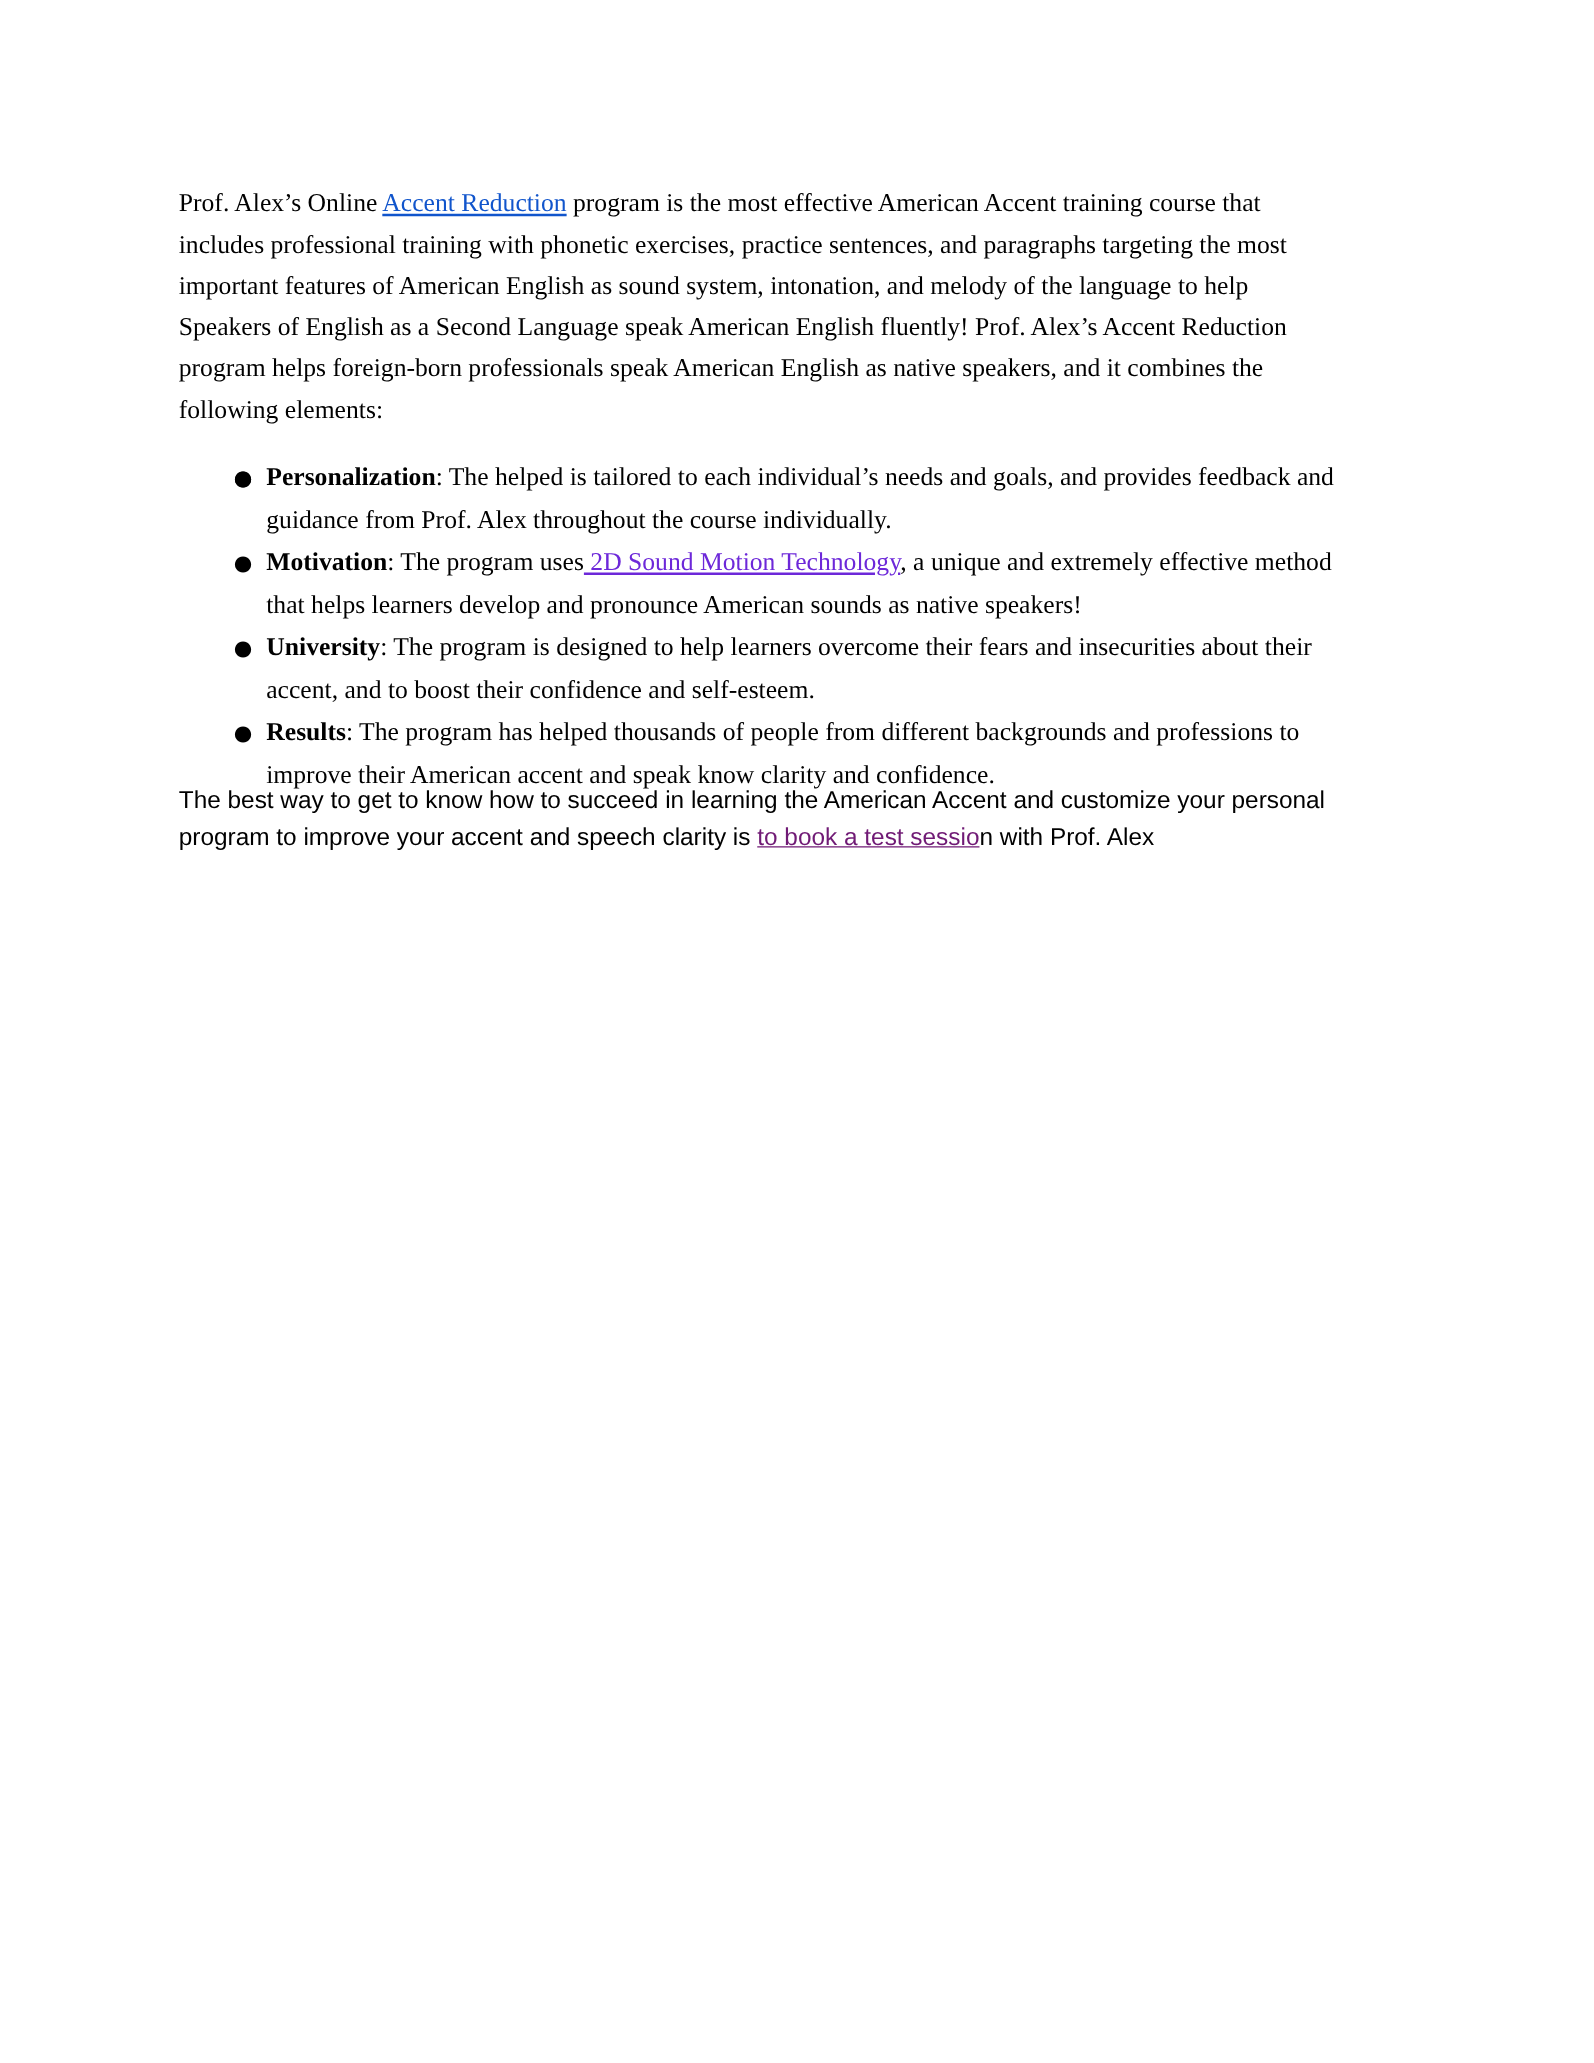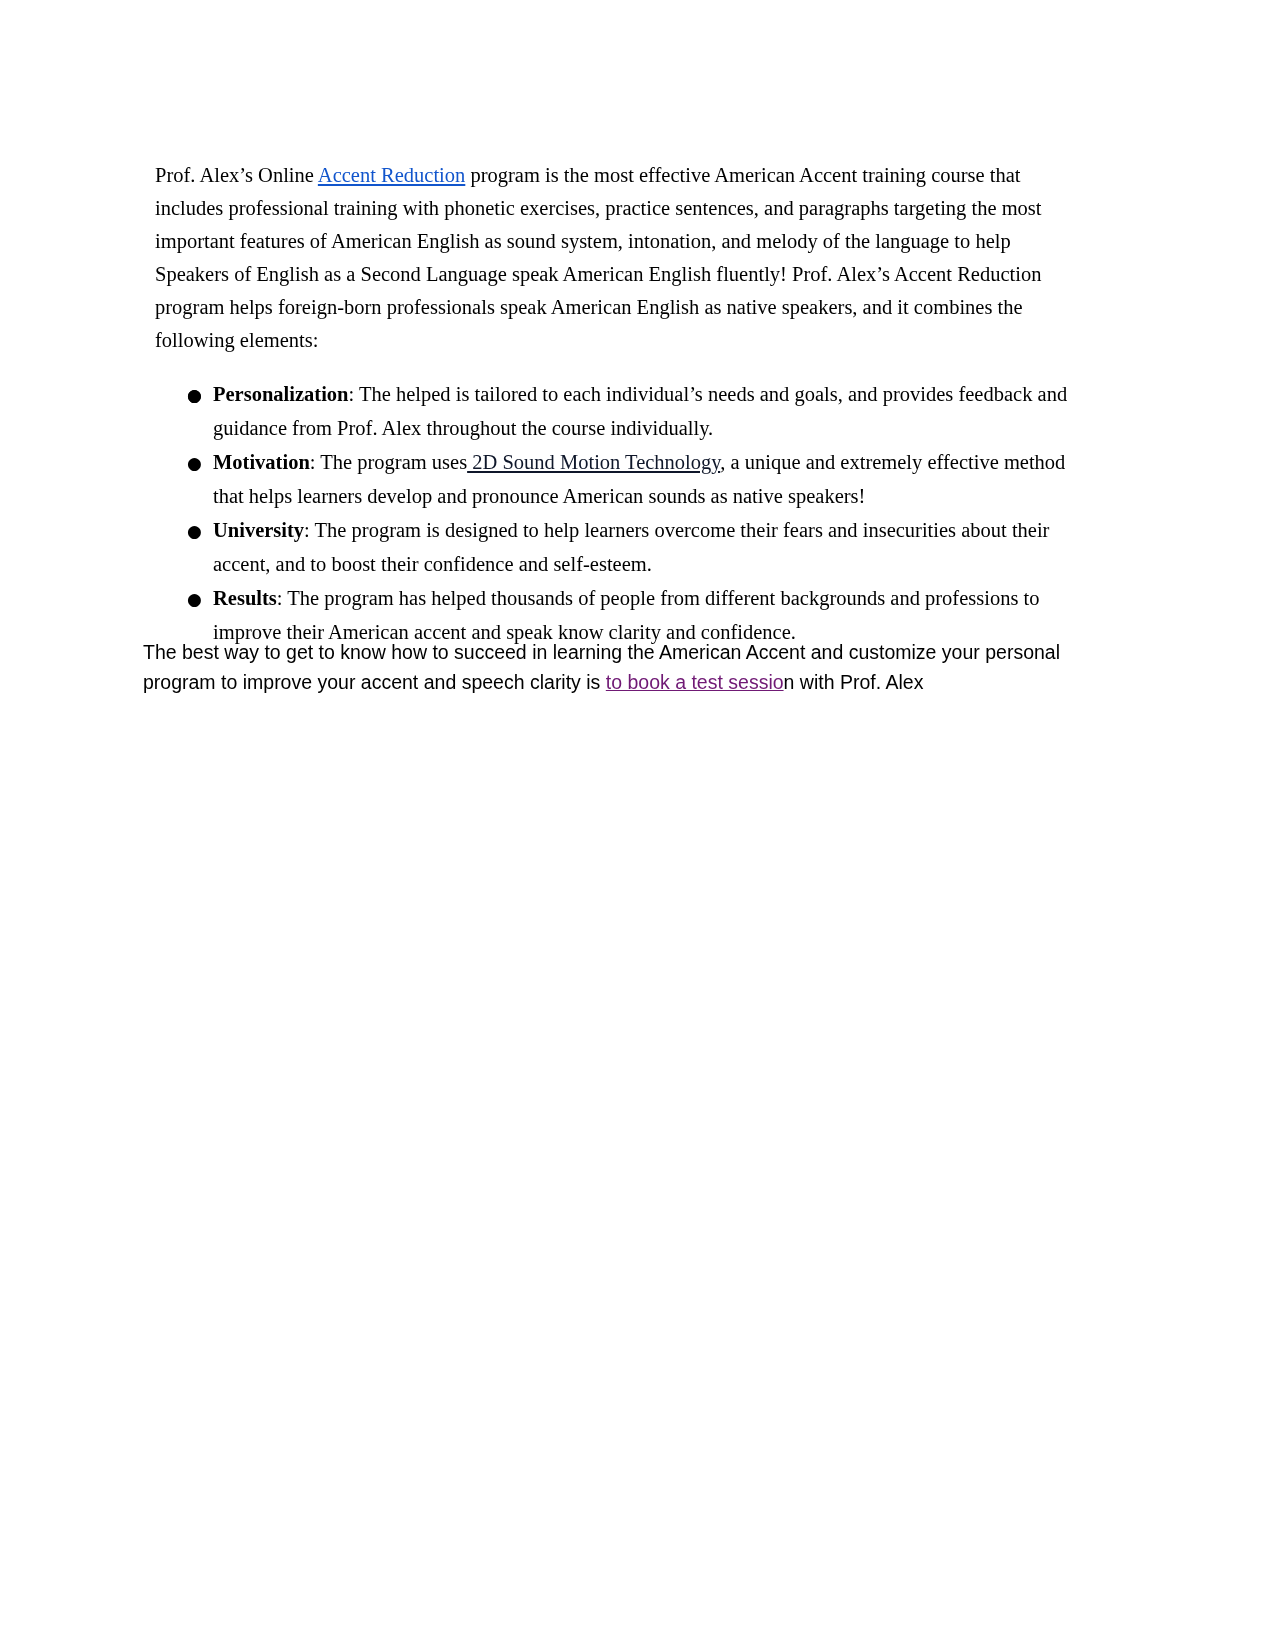--- a/index.html
+++ b/index.html
@@ -21,21 +21,21 @@
     width: 990px;
   }
   .serif {
     font-family: "Liberation Serif", "DejaVu Serif", serif;
     font-size: 20.5px;
     color: #000000;
   }
   .intro {
     width: 930px;
     line-height: 33px;
-    margin: 12px;
+    margin: 0;
   }
   ul.bullets {
     list-style: none;
     margin: 21px 0 0 0;
     padding: 0;
     width: 930px;
   }
   ul.bullets li {
     position: relative;
     padding-left: 70px;
@@ -79,21 +79,21 @@
     <span class="bullet">●</span>
   </li>
 
   <li>
     <span class="bullet">●</span>
     <span class="item-text serif"><span class="b">Personalization</span><span>: The helped is tailored to each individual’s needs and goals, and provides feedback and guidance from Prof. Alex throughout the course individually.</span></span>
   </li>
 
   <li>
     <span class="bullet">●</span>
-    <span class="item-text serif"><span class="b">Motivation</span><span>: The program uses</span><a href="#" style="color: #0f172a;"> 2D Sound Motion Technology</a><span>, a unique and extremely effective method that helps learners develop and pronounce American sounds as native speakers!</span></span>
+    <span class="item-text serif"><span class="b">Motivation</span><span>: The program uses</span><a href="#" style="color: #6d28d9;"> 2D Sound Motion Technology</a><span>, a unique and extremely effective method that helps learners develop and pronounce American sounds as native speakers!</span></span>
   </li>
 
   <li>
     <span class="bullet">●</span>
     <span class="item-text serif"><span class="b">University</span><span>: The program is designed to help learners overcome their fears and insecurities about their accent, and to boost their confidence and self-esteem.</span></span>
   </li>
 
   <li>
     <span class="bullet">●</span>
     <span class="item-text serif"><span class="b">Results</span><span>: The program has helped thousands of people from different backgrounds and professions to improve their American accent and speak know clarity and confidence.</span></span>

